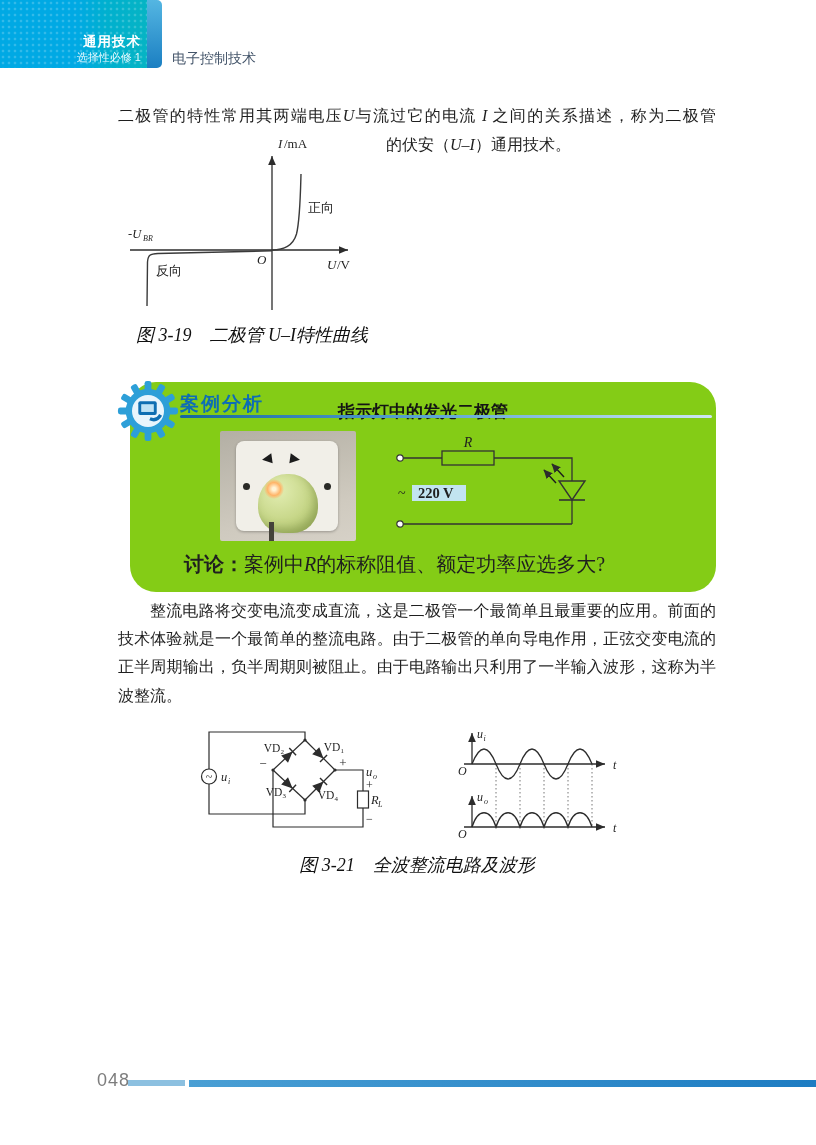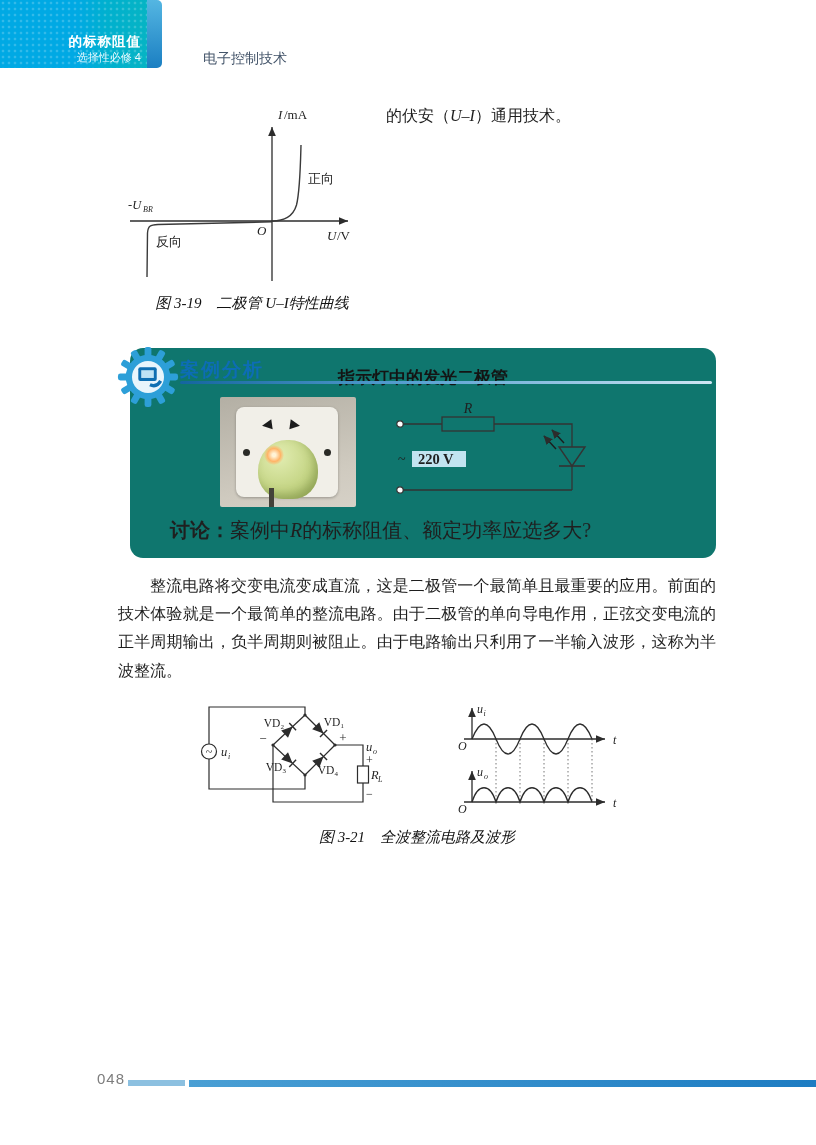--- a/index.html
+++ b/index.html
@@ -8,43 +8,43 @@
   
   .hdr-badge{position:absolute;left:0;top:0;width:147px;height:68px;
     background-image:radial-gradient(rgba(255,255,255,.20) 1.1px,transparent 1.7px),
       linear-gradient(90deg,#00a9e4 0%,#00a9e4 52%,#00b0cf 72%,#06b4c4 100%);
     background-size:6px 6px,100% 100%;text-align:right;box-sizing:border-box;padding:34px 6px 0 0;}
   .badge-title{font-family:"Liberation Sans","DejaVu Sans",sans-serif;font-weight:bold;
     font-size:13.5px;color:#fff;line-height:16px;letter-spacing:1px;}
   .badge-sub{font-family:"Liberation Sans","DejaVu Sans",sans-serif;font-size:11px;color:#eafaff;line-height:14px;}
   .hdr-strip{position:absolute;left:147px;top:0;width:15px;height:68px;
     background:linear-gradient(180deg,#54b6e2,#1b7fc2);border-radius:0 5px 5px 0;}
-  .chapter-title{position:absolute;left:203px;top:50px;font-family:"Liberation Sans","DejaVu Sans",sans-serif;
+  .chapter-title{position:absolute;left:172px;top:50px;font-family:"Liberation Sans","DejaVu Sans",sans-serif;
     font-size:14px;color:#44556a;}
   
   .content{position:absolute;left:118px;top:101px;width:598px;}
   .line1{margin:0;font-size:16px;line-height:29px;text-align:justify;text-align-last:justify;}
   .cols{display:flex;margin-top:2px;}
   .figwrap{width:268px;flex:0 0 268px;margin:0;}
   .figwrap svg{display:block;margin-left:6px;}
-  .caption{font-size:15px;font-style:italic;color:#111;}
+  .caption{font-size:18px;font-style:italic;color:#111;}
   .cap319{text-align:center;margin-top:6px;}
   .rcol{flex:1;font-size:16px;line-height:25.6px;text-align:justify;}
   .rcol p{margin:0;}
   .indent{text-indent:2em;}
   
   .case{position:relative;margin-top:6px;}
   .case-icon{position:absolute;left:-2px;top:-3px;width:64px;height:64px;z-index:3;}
   .case-label{position:absolute;left:62px;top:9px;z-index:3;
     font-family:"Liberation Sans","DejaVu Sans",sans-serif;font-weight:bold;font-size:19px;
     color:#0d6db5;letter-spacing:2px;text-align:right;}
   .case-line{position:absolute;left:62px;top:33px;width:calc(100% - 66px);height:3px;z-index:2;
     background:linear-gradient(90deg,#14659f,#5aa2d2 45%,#cfe6f3 100%);border-radius:2px;}
-  .case-box{margin-left:12px;margin-top:35px;background:#0f766e;border-radius:13px;
-    padding:16px 30px 12px;box-sizing:border-box;}
+  .case-box{margin-left:12px;margin-top:35px;background:#84cc16;border-radius:26px;
+    padding:16px 44px 12px;box-sizing:border-box;}
   .case-title{margin:2px 0 8px;text-align:center;font-family:"Liberation Sans","DejaVu Sans",sans-serif;
     font-size:17px;font-weight:bold;color:#141414;}
   .case-body{margin:0;font-size:16px;line-height:27px;text-align:justify;}
   .fig320-row{display:flex;align-items:center;justify-content:center;gap:36px;margin-top:4px;}
   .cap320{text-align:center;margin-top:4px;}
   .discuss{margin:10px 0 2px;font-size:20px;text-indent:0.5em;}
   .b{font-weight:bold;}
   
   .photo{position:relative;width:136px;height:110px;overflow:hidden;border-radius:2px;
     background:linear-gradient(165deg,#b3afa4,#cfcabf 70%,#d6d1c7);}
@@ -56,55 +56,56 @@
   .hole{position:absolute;width:7px;height:7px;border-radius:50%;background:#2a2a26;top:42px;}
   .hole-l{left:7px;} .hole-r{left:88px;}
   .plug{position:absolute;left:22px;top:33px;width:60px;height:59px;
     background:radial-gradient(circle at 35% 28%,#e2edb2,#c6d687 55%,#a9bd67 95%);
     border-radius:48% 48% 42% 42% / 52% 52% 44% 44%;
     box-shadow:inset -4px -5px 9px rgba(90,110,40,.35);}
   .glow{position:absolute;left:6px;top:5px;width:20px;height:20px;border-radius:50%;
     background:radial-gradient(circle,#fff3d6 12%,#ffb468 46%,rgba(255,160,80,0) 72%);}
   .cord{position:absolute;left:49px;top:91px;width:5px;height:19px;background:#44423a;}
   
-  .body-p{margin:14px 0 0;font-size:16px;line-height:28.2px;text-align:justify;}
+  .body-p{margin:5px 0 0;font-size:16px;line-height:28.2px;text-align:justify;}
   .p4{margin-top:0;}
   .fig321{margin:4px 0 0;}
   .fig321-row{display:flex;align-items:flex-start;justify-content:center;gap:58px;padding-top:6px;}
   .cap321{text-align:center;margin-top:8px;}
   
   svg text{font-family:"Liberation Serif","DejaVu Serif",serif;fill:#1f1f1f;}
   .svar{font-style:italic;}
   .ssub{font-style:italic;font-size:8px;}
   .scn{font-size:13px;}
   .svd{font-size:11.5px;}
   
   .pageno{position:absolute;left:97px;top:1070px;font-family:"Liberation Sans","DejaVu Sans",sans-serif;
-    font-size:15px;color:#7d7d7d;letter-spacing:1px;}
+    font-size:18px;color:#7d7d7d;letter-spacing:1px;}
   .bar-light{position:absolute;left:128px;top:1080px;width:57px;height:6px;background:#8cc0e0;}
   .bar-dark{position:absolute;left:189px;top:1080px;width:627px;height:7px;
     background:linear-gradient(90deg,#4a9fd4,#1d7cc2);}
   
   .seg-var{font-style:italic;}
   .seg-varsub{font-style:italic;font-size:11px;vertical-align:-3px;}
 </style>
 </head>
 <body>
 
 <div class="page">
 
   <div class="hdr-badge">
-    <div class="badge-title">的标称阻值</div>
-    <div class="badge-sub">选择性必修 4</div>
+    <div class="badge-title">通用技术</div>
+    <div class="badge-sub">选择性必修 1</div>
   </div>
   <div class="hdr-strip"></div>
   <div class="chapter-title">电子控制技术</div>
 
   <div class="content">
 
+    <p class="line1"><span>二极管的特性常用其两端电压</span><span class="seg-var">U</span><span>与流过它的电流 </span><span class="seg-var">I</span><span> 之间的关系描述，称为二极管</span></p>
 
     <div class="cols">
       <figure class="figwrap">
         <svg width="240" height="185" viewBox="0 0 240 185">
           <defs>
             <marker id="ah-a" markerWidth="9" markerHeight="8" refX="7" refY="3" orient="auto">
               <path d="M0,0 L7,3 L0,6 z" fill="#2c2c2c"></path>
             </marker>
           </defs>
           <line x1="148" y1="178" x2="148" y2="24" stroke="#2c2c2c" stroke-width="1.3" marker-end="url(#ah-a)"></line>

